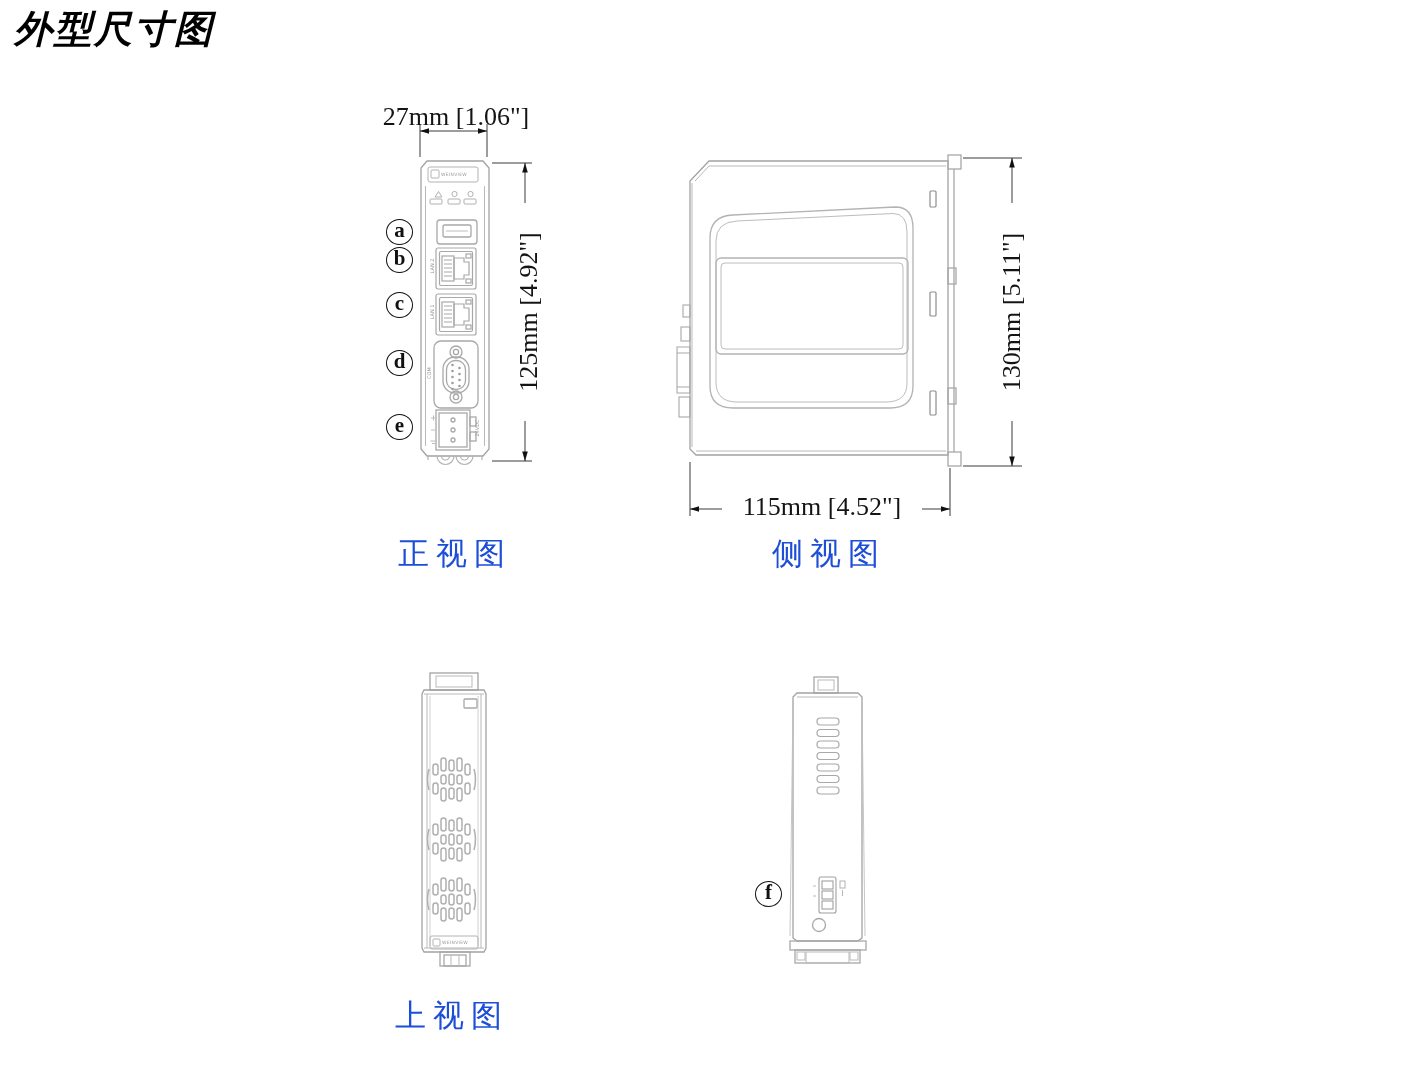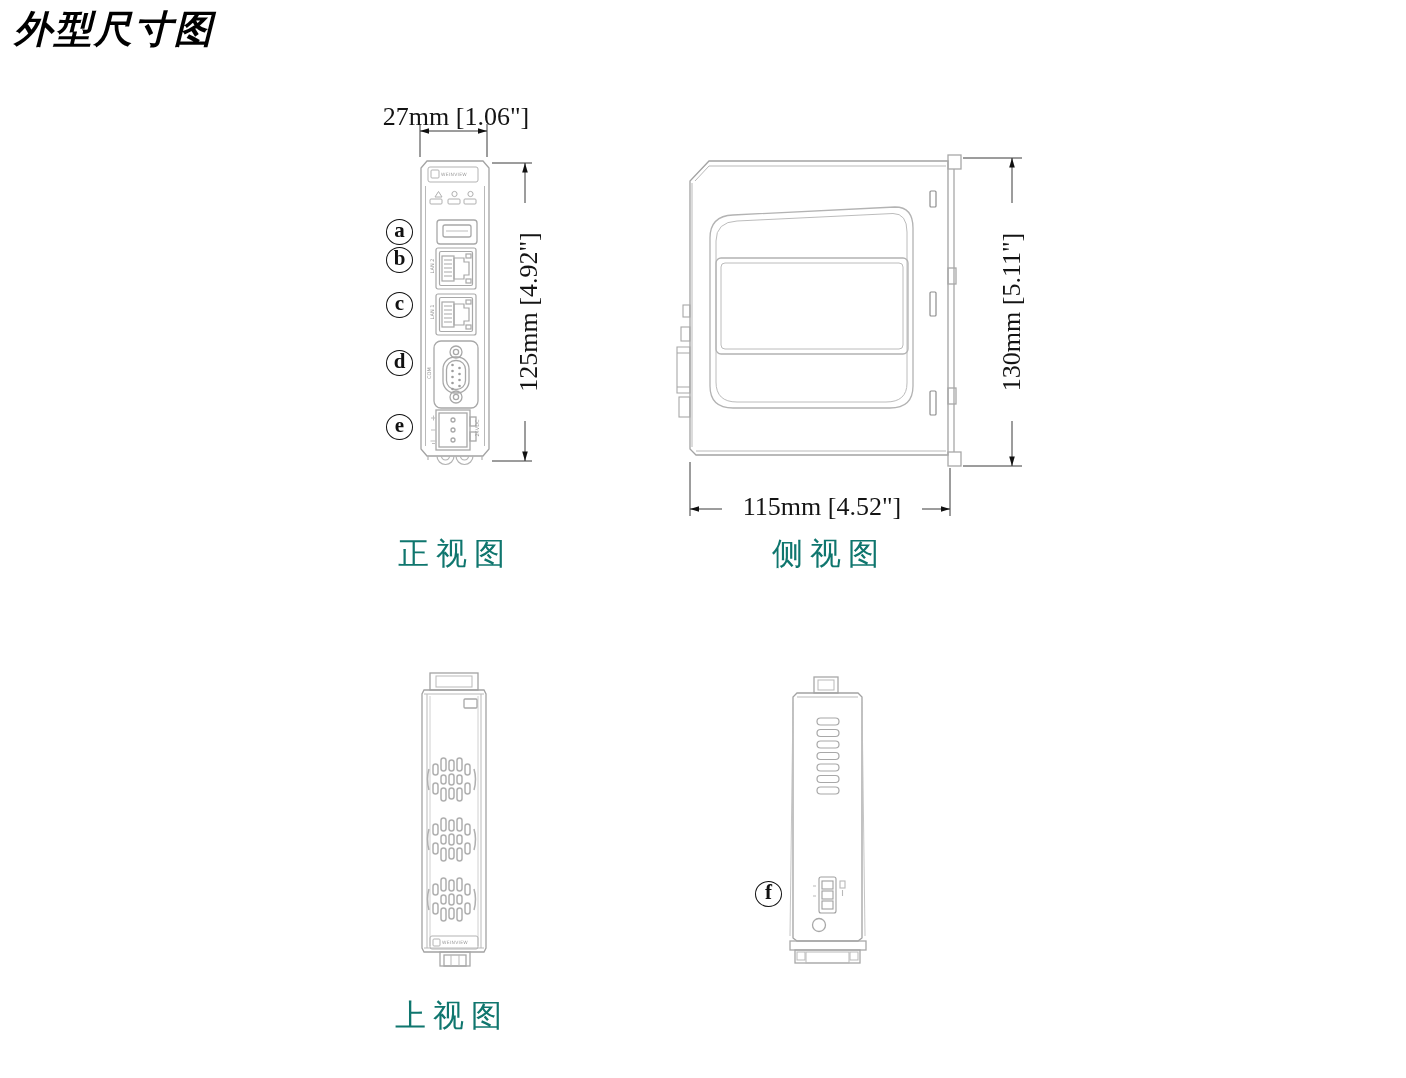--- a/index.html
+++ b/index.html
@@ -10,21 +10,21 @@
   .art { position:absolute; left:0; top:0; }
   .v { position:absolute; }
   .title {
     position:absolute; left:14px; top:4px;
     font:italic 700 38px "Liberation Serif", serif;
     letter-spacing:2px; color:#000;
   }
   .dimtext { font-size:26px; color:#141414; text-align:center; white-space:nowrap; }
   .rot270 { transform:rotate(-90deg); }
   .caption {
-    font-size:31px; color:#0f766e; letter-spacing:7px; text-align:center;
+    font-size:31px; color:#1d4ed8; letter-spacing:7px; text-align:center;
     white-space:nowrap;
   }
   .callout {
     box-sizing:border-box; width:27px; height:26px; border:1.7px solid #111;
     border-radius:50%; background:#fff; font-weight:bold; font-size:21px;
     line-height:21px; text-align:center; color:#111;
   }
   .micro {
     font-family:"DejaVu Sans", sans-serif; font-size:5px; color:#949494;
     text-align:center; white-space:nowrap;

